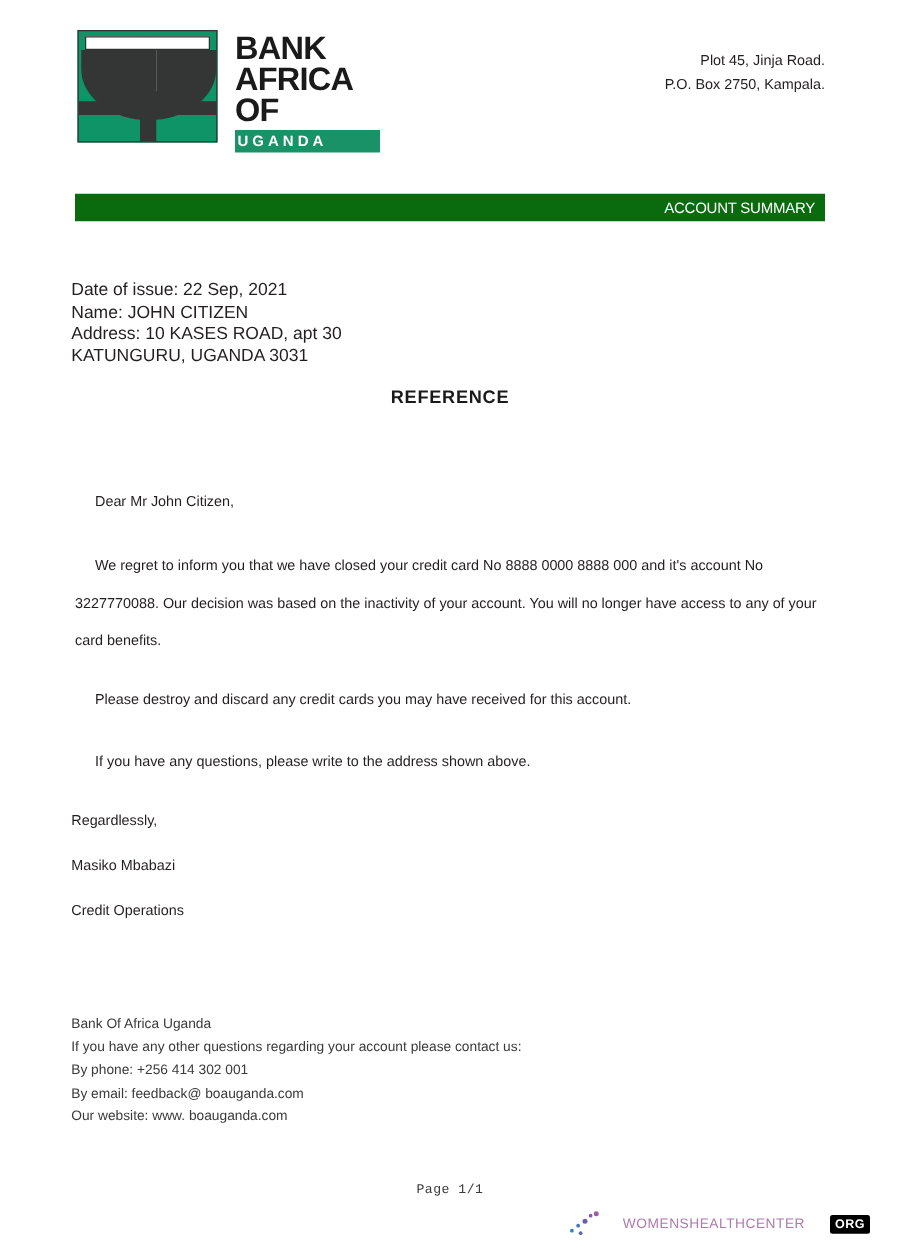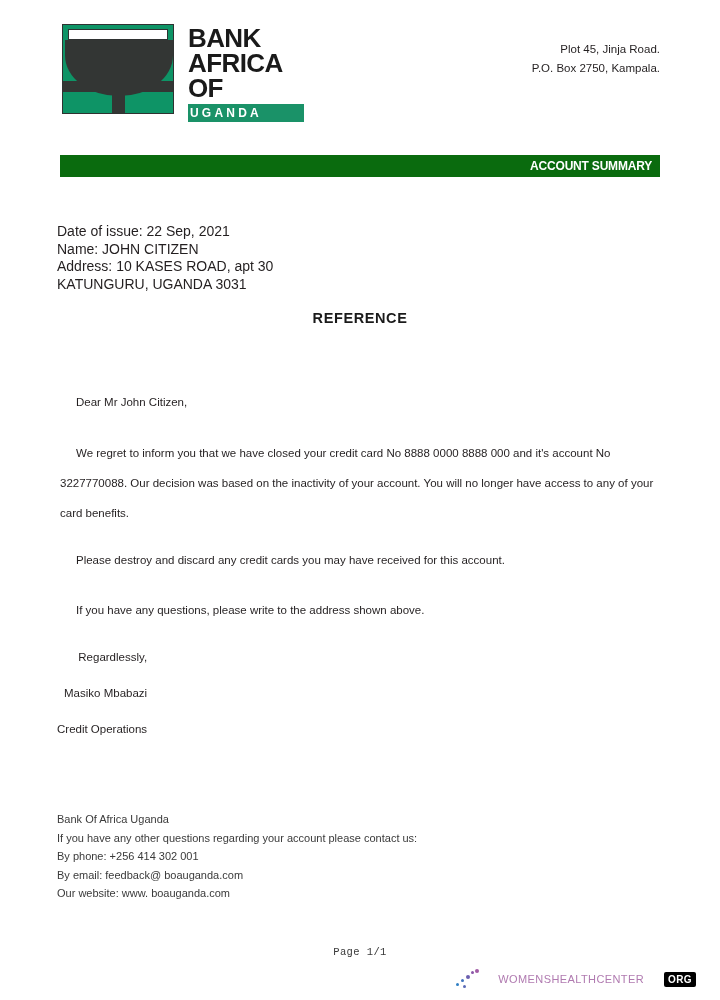--- a/index.html
+++ b/index.html
@@ -139,21 +139,21 @@
     width: 600px;
     height: 22px;
     background: #0a6b0e;
     color: #ffffff;
   }
   .banner-label {
     position: absolute;
     right: 8px;
     top: 4px;
     font-size: 12px;
-    font-weight: bold;
+    font-weight: normal;
     letter-spacing: -0.2px;
   }
 
   
   .customer {
     position: absolute;
     left: 57px;
     top: 223px;
     font-size: 14px;
     line-height: 17.5px;
@@ -196,21 +196,21 @@
   .para-3 { margin-top: 32px; line-height: 18px; }
 
   
   .signature {
     position: absolute;
     left: 57px;
     top: 650px;
     font-size: 11.5px;
     color: #231f20;
   }
-  .sig-line { margin: 0 0 22px 0; line-height: 14px; text-align: right; }
+  .sig-line { margin: 0 0 22px 0; line-height: 14px; }
   .sig-line:last-child { margin-bottom: 0; }
 
   
   .footer-contact {
     position: absolute;
     left: 57px;
     top: 810px;
     font-size: 11px;
     line-height: 18.5px;
     color: #3a3a3a;

